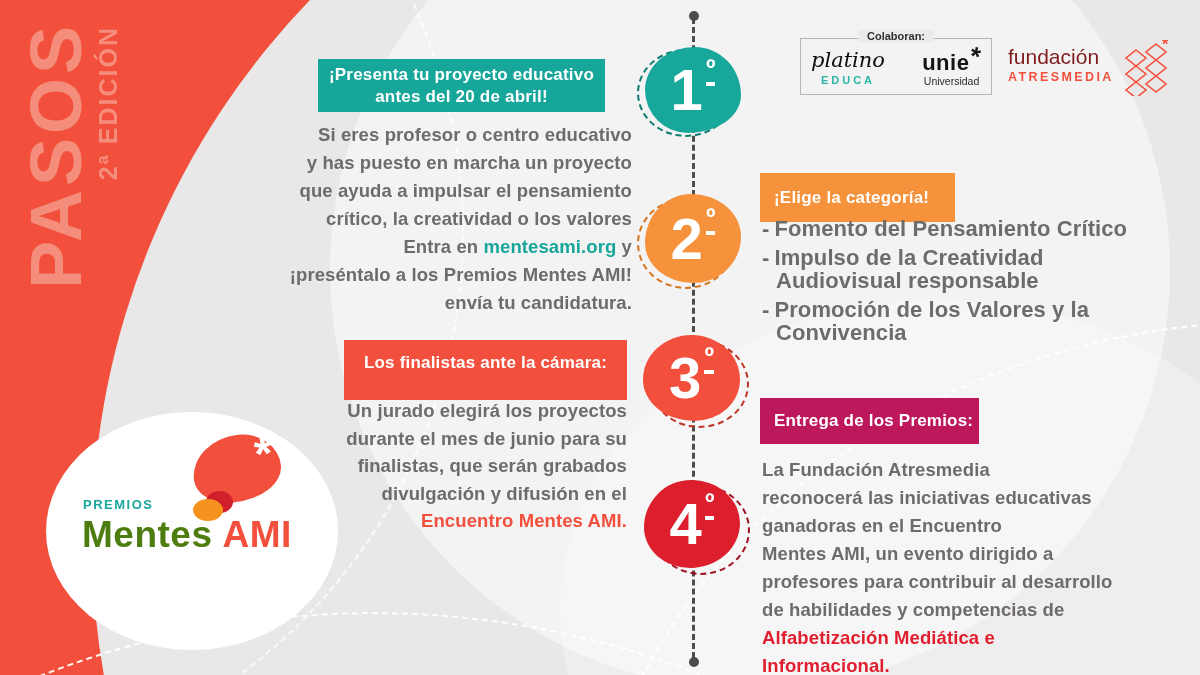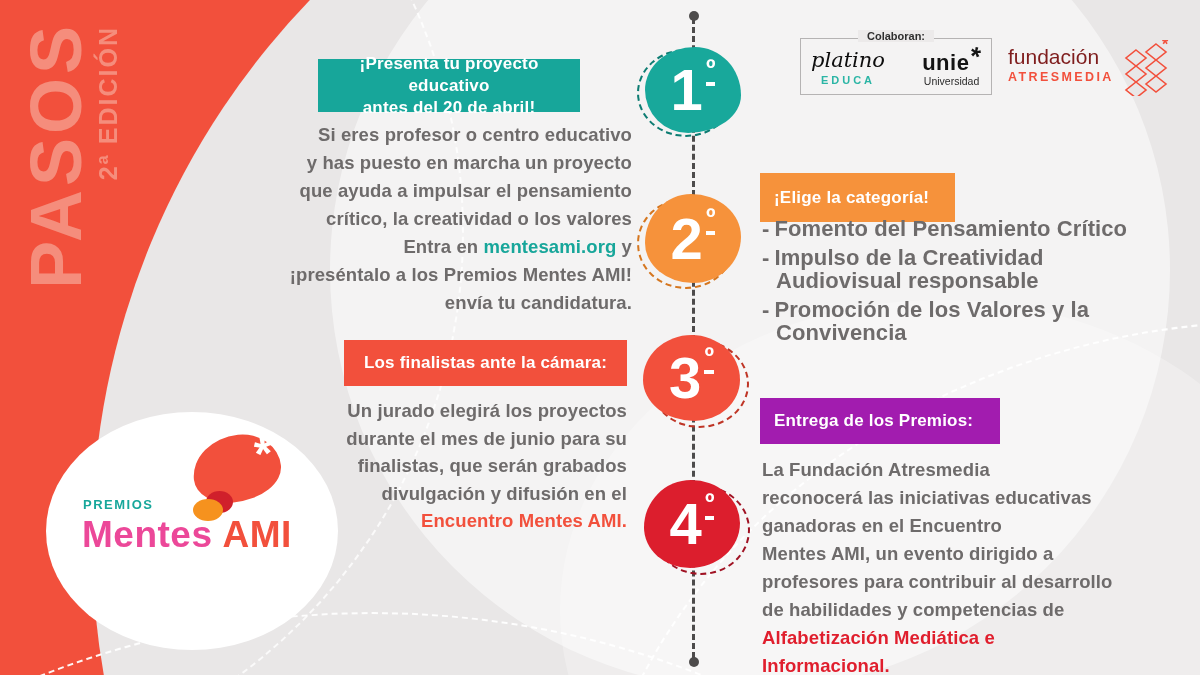--- a/index.html
+++ b/index.html
@@ -40,24 +40,24 @@
   .b2 .blob{background:#f6923b;border-radius:48% 52% 50% 50% / 55% 48% 52% 45%;}
   .b2 .ring{border-color:#d5761f;transform:translate(-7px,5px);}
   .b3{left:643px;top:335px;width:97px;height:86px;}
   .b3 .blob{background:#f2503c;border-radius:50% 50% 47% 53% / 52% 52% 48% 48%;}
   .b3 .ring{border-color:#bf3526;transform:translate(8px,6px);}
   .b4{left:644px;top:480px;width:96px;height:88px;}
   .b4 .blob{background:#dc1e2d;border-radius:49% 51% 52% 48% / 54% 49% 51% 46%;}
   .b4 .ring{border-color:#a01223;transform:translate(9px,6px);}
   
   .ribbon{position:absolute;color:#fff;font-weight:800;font-size:17px;letter-spacing:.2px;}
-  .h1{left:318px;top:59px;width:262px;height:53px;background:#17a69a;text-align:center;display:flex;flex-direction:column;justify-content:center;line-height:22px;}
+  .h1{left:318px;top:59px;width:287px;height:53px;background:#17a69a;text-align:center;display:flex;flex-direction:column;justify-content:center;line-height:22px;}
   .h2{left:760px;top:173px;width:195px;height:49px;background:#f6923b;line-height:49px;padding-left:14px;box-sizing:border-box;}
-  .h3{left:344px;top:340px;width:283px;height:46px;background:#f2503c;text-align:center;line-height:46px;}
-  .h4{left:760px;top:398px;width:240px;height:46px;background:#a21caf;line-height:46px;padding-left:14px;box-sizing:border-box;}
+  .h3{left:344px;top:340px;width:283px;height:60px;background:#f2503c;text-align:center;line-height:46px;}
+  .h4{left:760px;top:398px;width:219px;height:46px;background:#be185d;line-height:46px;padding-left:14px;box-sizing:border-box;}
   
   .body-text{position:absolute;color:#6e6b6b;font-weight:700;font-size:18.5px;letter-spacing:.1px;}
   .s1-body{left:268px;top:121px;width:364px;text-align:right;line-height:28px;}
   .s3-body{left:270px;top:397px;width:357px;text-align:right;line-height:27.5px;}
   .s4-body{left:762px;top:456px;width:440px;line-height:28px;}
   .s2-list{left:762px;top:217px;width:372px;line-height:23px;font-size:22px;}
   .cat-item{padding-left:14px;text-indent:-14px;margin-bottom:6px;}
   .cat-item .dash{margin-right:5px;}
   .teal-link{color:#17a69a;cursor:pointer;}
   .accent-or{color:#f2503c;}
@@ -79,21 +79,21 @@
   .fund-icon{margin-left:8px;margin-top:-6px;}
   
   .logo-circle{position:absolute;left:46px;top:412px;width:292px;height:238px;background:#fff;border-radius:50%;}
   .blob-shape{position:absolute;left:147px;top:23px;width:88px;height:67px;background:#f2503c;border-radius:55% 45% 58% 42% / 60% 52% 48% 40%;transform:rotate(-6deg);}
   .blob-ast{position:absolute;right:7px;top:-2px;color:#fff;font-size:46px;font-weight:800;line-height:1;}
   .moon{position:absolute;border-radius:50%;}
   .moon-red{left:160px;top:79px;width:27px;height:22px;background:#d0202b;}
   .moon-orange{left:147px;top:87px;width:30px;height:22px;background:#f6921e;}
   .premios{position:absolute;left:37px;top:85px;font-size:13px;font-weight:800;color:#17a79b;letter-spacing:1.5px;}
   .mentes{position:absolute;left:36px;top:102px;font-size:37px;font-weight:800;letter-spacing:.5px;white-space:nowrap;}
-  .mentes .m1{color:#ec4899;}
+  .mentes .m1{color:#4d7c0f;}
   .mentes .m2{color:#f2503c;margin-left:10px;margin-top:24px;}
 </style>
 </head>
 <body>
 
 <div class="canvas">
 
   <div class="bg-orange"></div>
   <div class="bg-carve"></div>
   <div class="soft soft1"></div>

